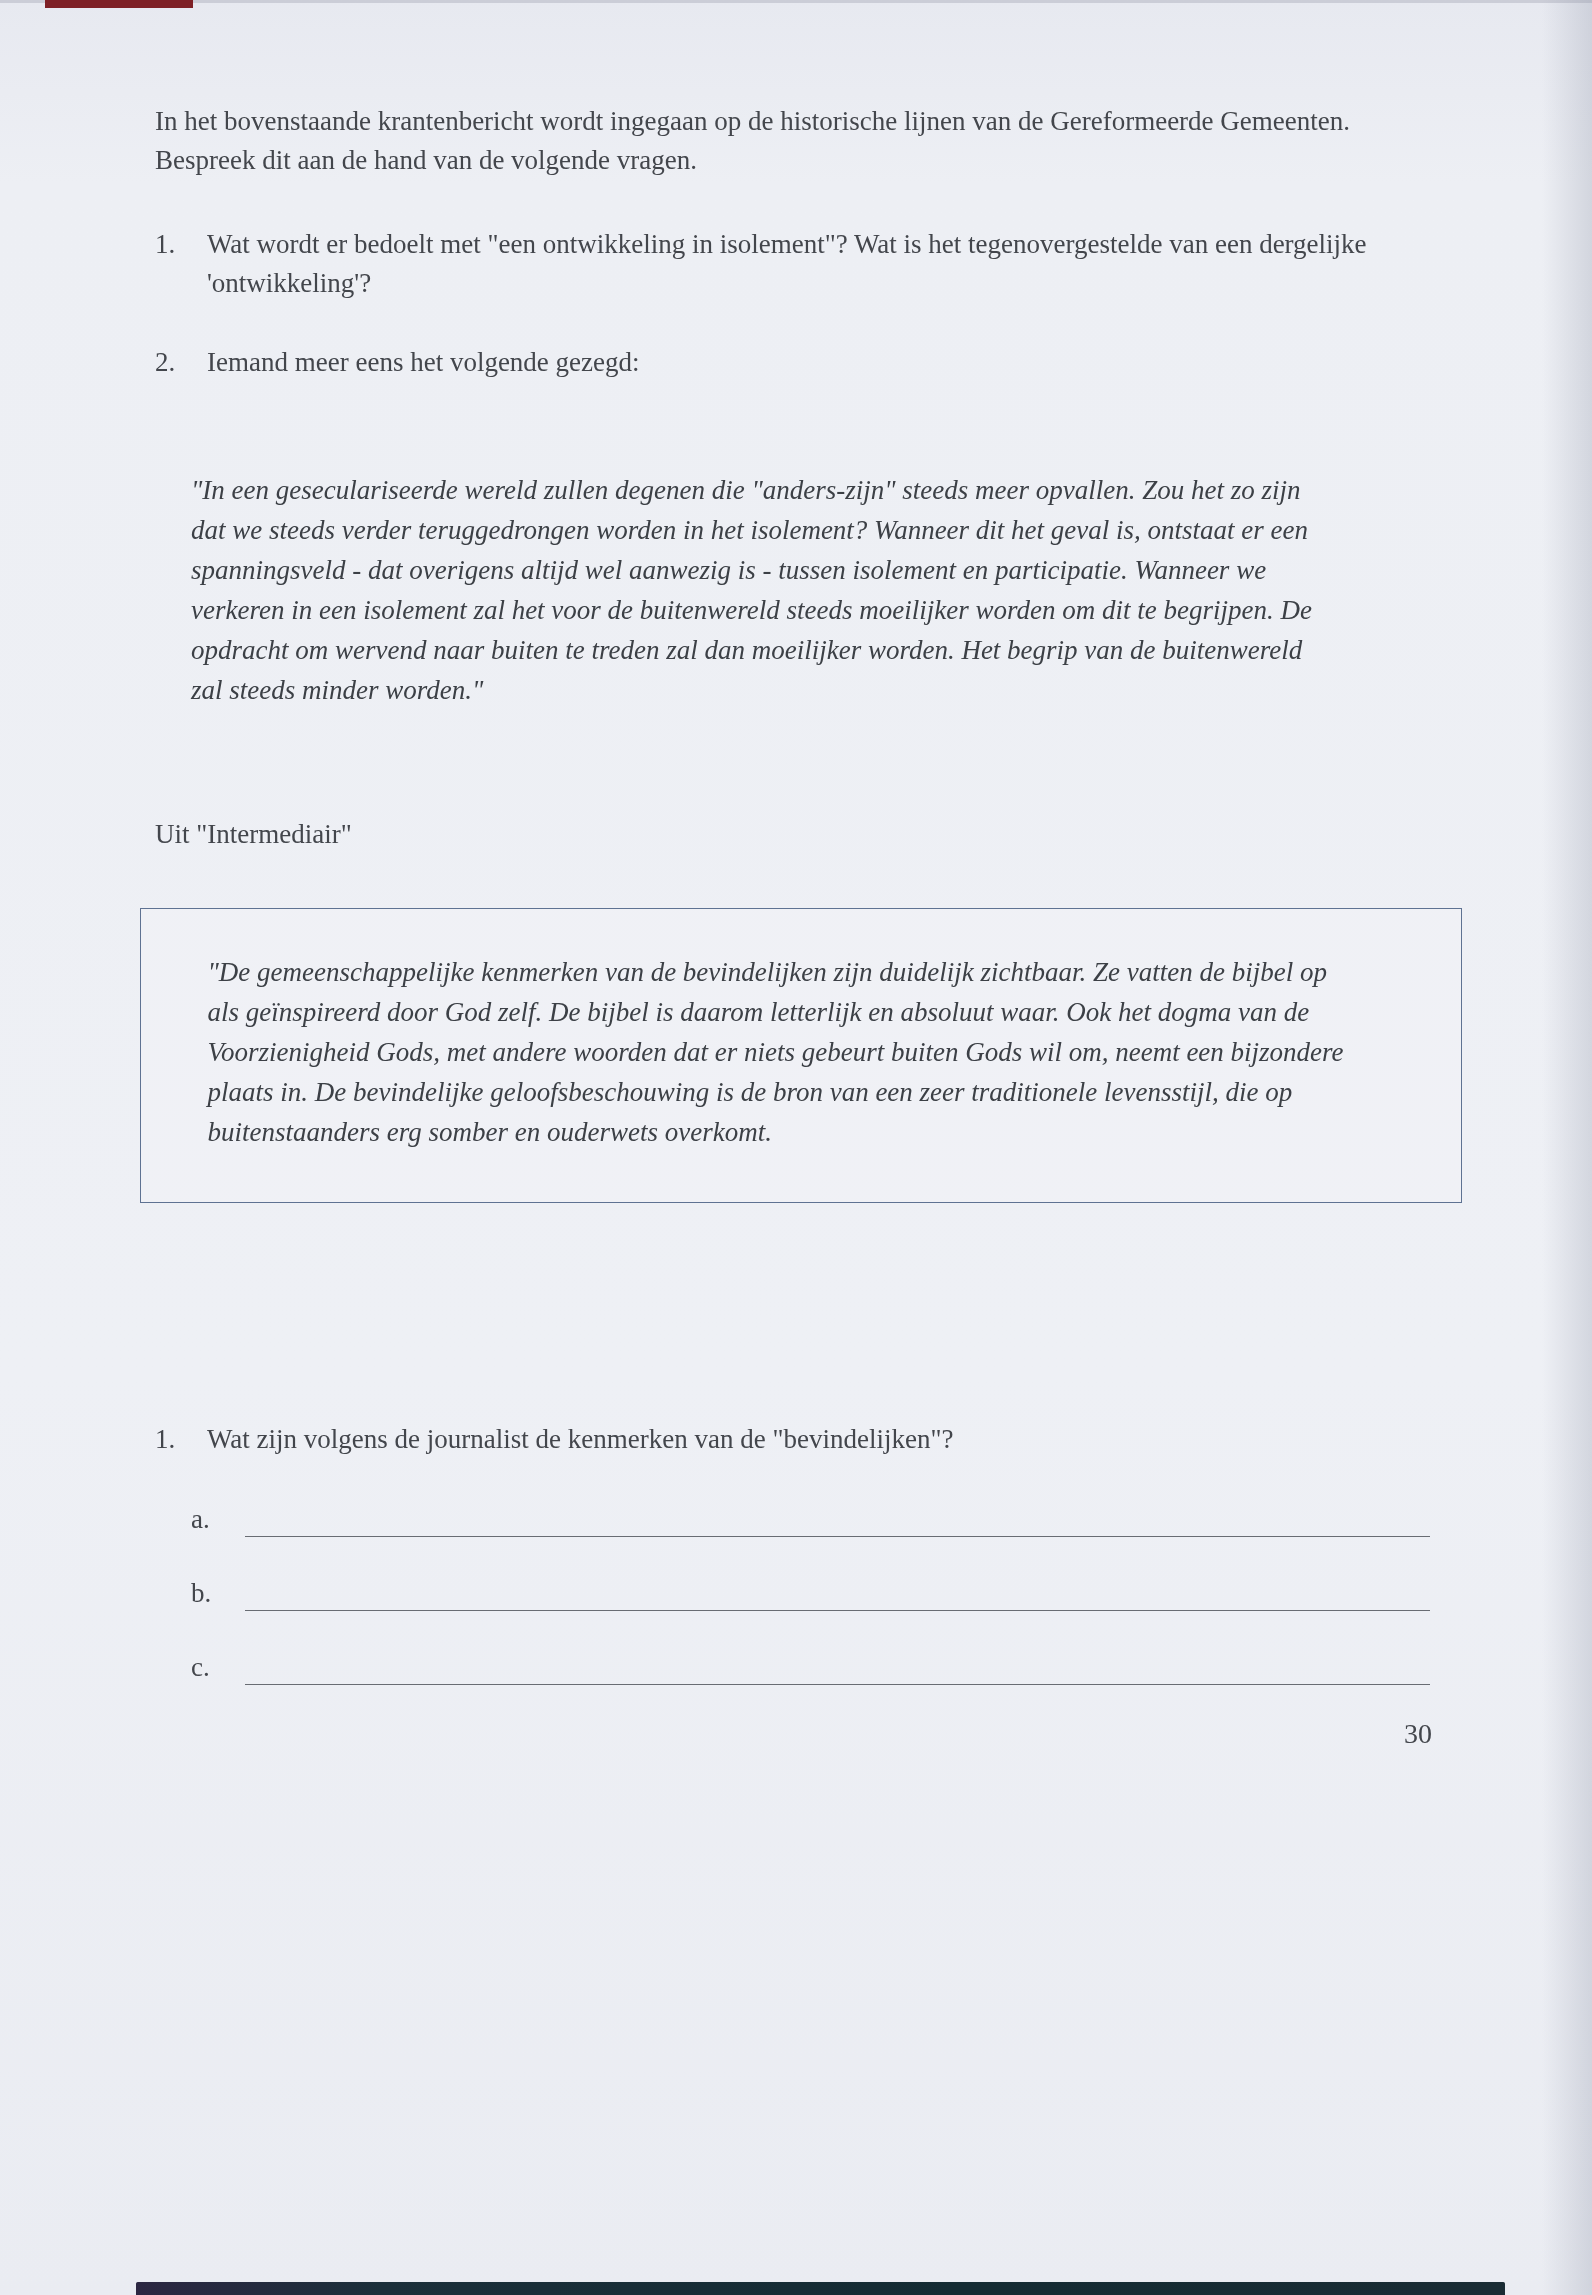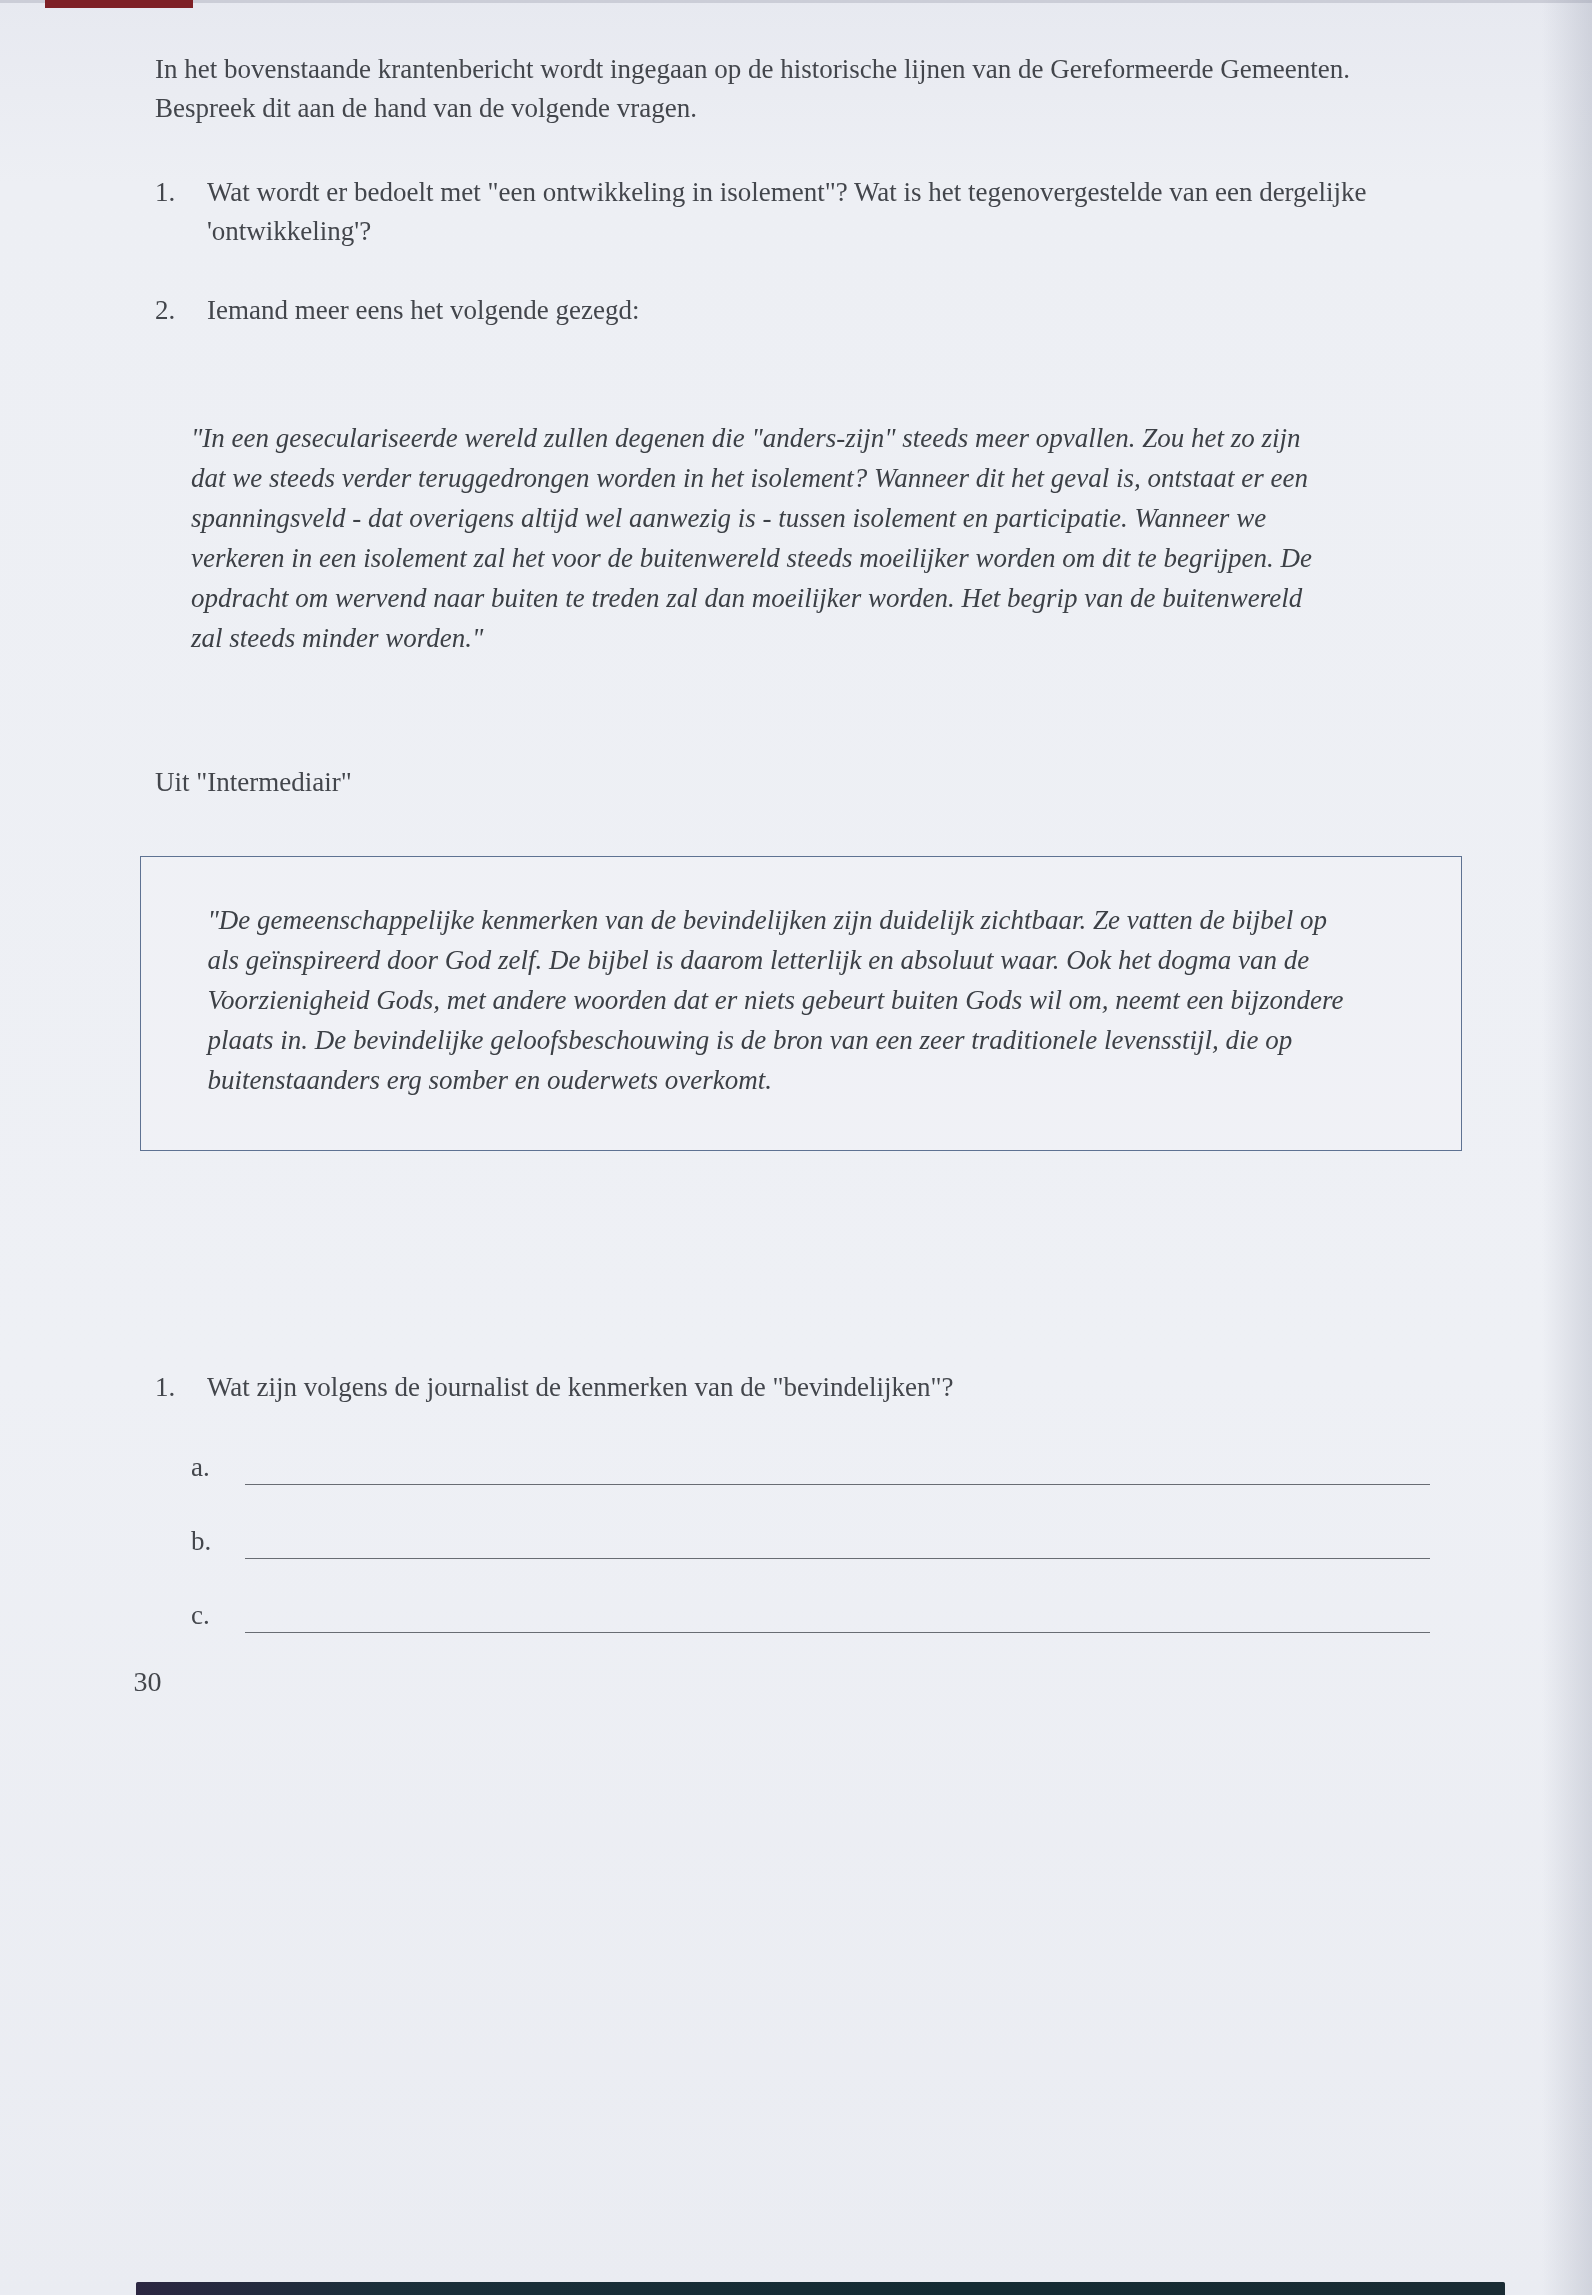--- a/index.html
+++ b/index.html
@@ -33,21 +33,21 @@
   .bottom-bar {
     left: 136px; bottom: 0; width: 1369px; height: 13px;
     background: linear-gradient(90deg, #2c2742 0%, #1b2f3a 18%, #142b33 60%, #1a2c34 100%);
     border-radius: 1.7px 1.7px 0 0;
   }
   .content {
     position: absolute;
     left: 0; top: 0;
     box-sizing: border-box;
     width: 1592px;
-    padding: 50px 160px 0 155px;
+    padding: 102px 160px 0 155px;
     font-size: 27px;
     line-height: 39px;
   }
   .para {
     margin: 0;
   }
   .qrow {
     display: flex;
     align-items: flex-start;
   }
@@ -102,20 +102,21 @@
   }
   .answer-line {
     flex: 1 1 auto;
     height: 29px;
     border-bottom: 1.7px solid #686c73;
   }
   .page-number {
     margin-top: 12px;
     margin-left: -21.6px;
     font-size: 28px;
+    text-align: right;
   }
 </style>
 </head>
 <body>
 
 <div class="scan-artifact top-edge-line"></div>
 <div class="scan-artifact top-red-strip"></div>
 <div class="scan-artifact right-shadow"></div>
 <div class="scan-artifact bottom-bar"></div>
 

